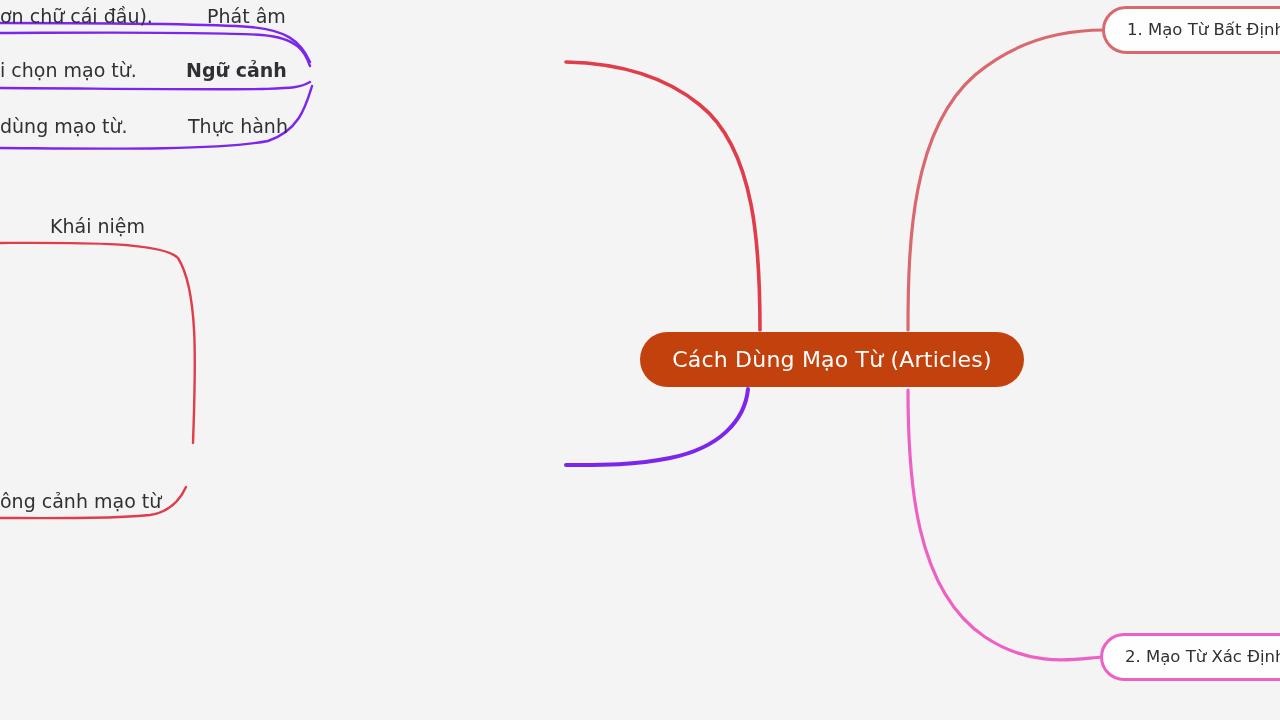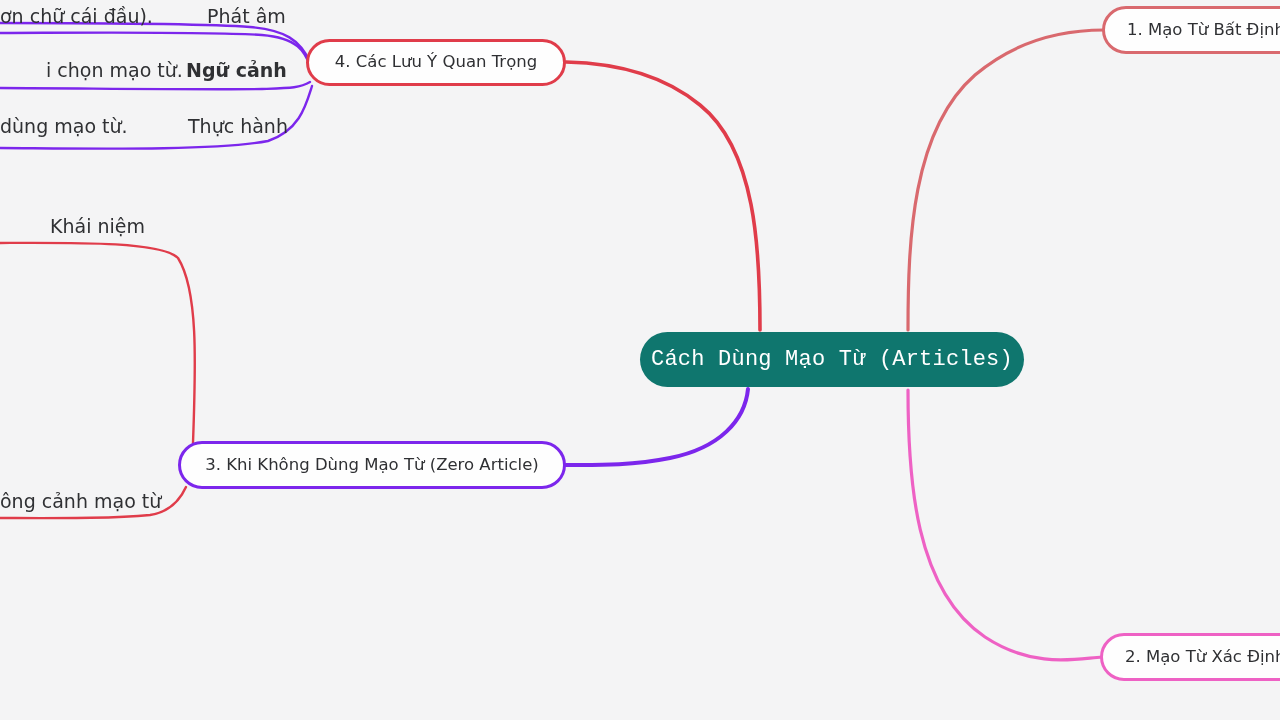--- a/index.html
+++ b/index.html
@@ -35,25 +35,24 @@
     background: #fefefe;
     border-style: solid;
     border-width: 3px;
     border-radius: 999px;
   }
   .node-label {
     display: block;
     line-height: 1;
   }
   .node.root {
-    background: #0f766e;
+    background: #c2410c;
     border: none;
     border-radius: 999px;
     box-shadow: none;
-    font-family: Liberation Mono, monospace;
   }
   .node.root .node-label {
     color: #ffffff;
     font-size: 22px;
     letter-spacing: 0.2px;
   }
   .node.branch .node-label {
     color: #2f3033;
     font-size: 16.5px;
   }
@@ -99,41 +98,35 @@
   <div class="node branch" style="left:1102px; top:6px; width:215px; height:48px; border-color:#d9696e;
               padding-left:22px; justify-content:flex-start;">
     <span class="node-label">1. Mạo Từ Bất Định</span>
   </div>
 
   <div class="node branch" style="left:1100px; top:633px; width:215px; height:48px; border-color:#ee61c4;
               padding-left:22px; justify-content:flex-start;">
     <span class="node-label">2. Mạo Từ Xác Định</span>
   </div>
 
-  <div class="node branch" style="left:178px; top:441px; width:388px; height:48px; border-color:#7c26ec;">
-    <span class="node-label">3. Khi Không Dùng Mạo Từ (Zero Article)</span>
-  </div>
 
-  <div class="node branch" style="left:306px; top:39px; width:260px; height:47px; border-color:#e03c4a;">
-    <span class="node-label">4. Các Lưu Ý Quan Trọng</span>
-  </div>
 
   <div class="edge-label" style="left:187px; top:7px;margin-left:20px;">
     <span>Phát âm</span>
   </div>
 
   <div class="edge-label" style="left:0px; top:7px;">
     <span>ơn chữ cái đầu).</span>
   </div>
 
   <div class="edge-label" style="left:186px; top:61px;font-weight:bold;">
     <span>Ngữ cảnh</span>
   </div>
 
-  <div class="edge-label" style="left:0px; top:61px;margin-left:46px;">
+  <div class="edge-label" style="left:0px; top:61px;">
     <span>i chọn mạo từ.</span>
   </div>
 
   <div class="edge-label" style="left:177px; top:117px;margin-left:11px;">
     <span>Thực hành</span>
   </div>
 
   <div class="edge-label" style="left:0px; top:117px;">
     <span>dùng mạo từ.</span>
   </div>

